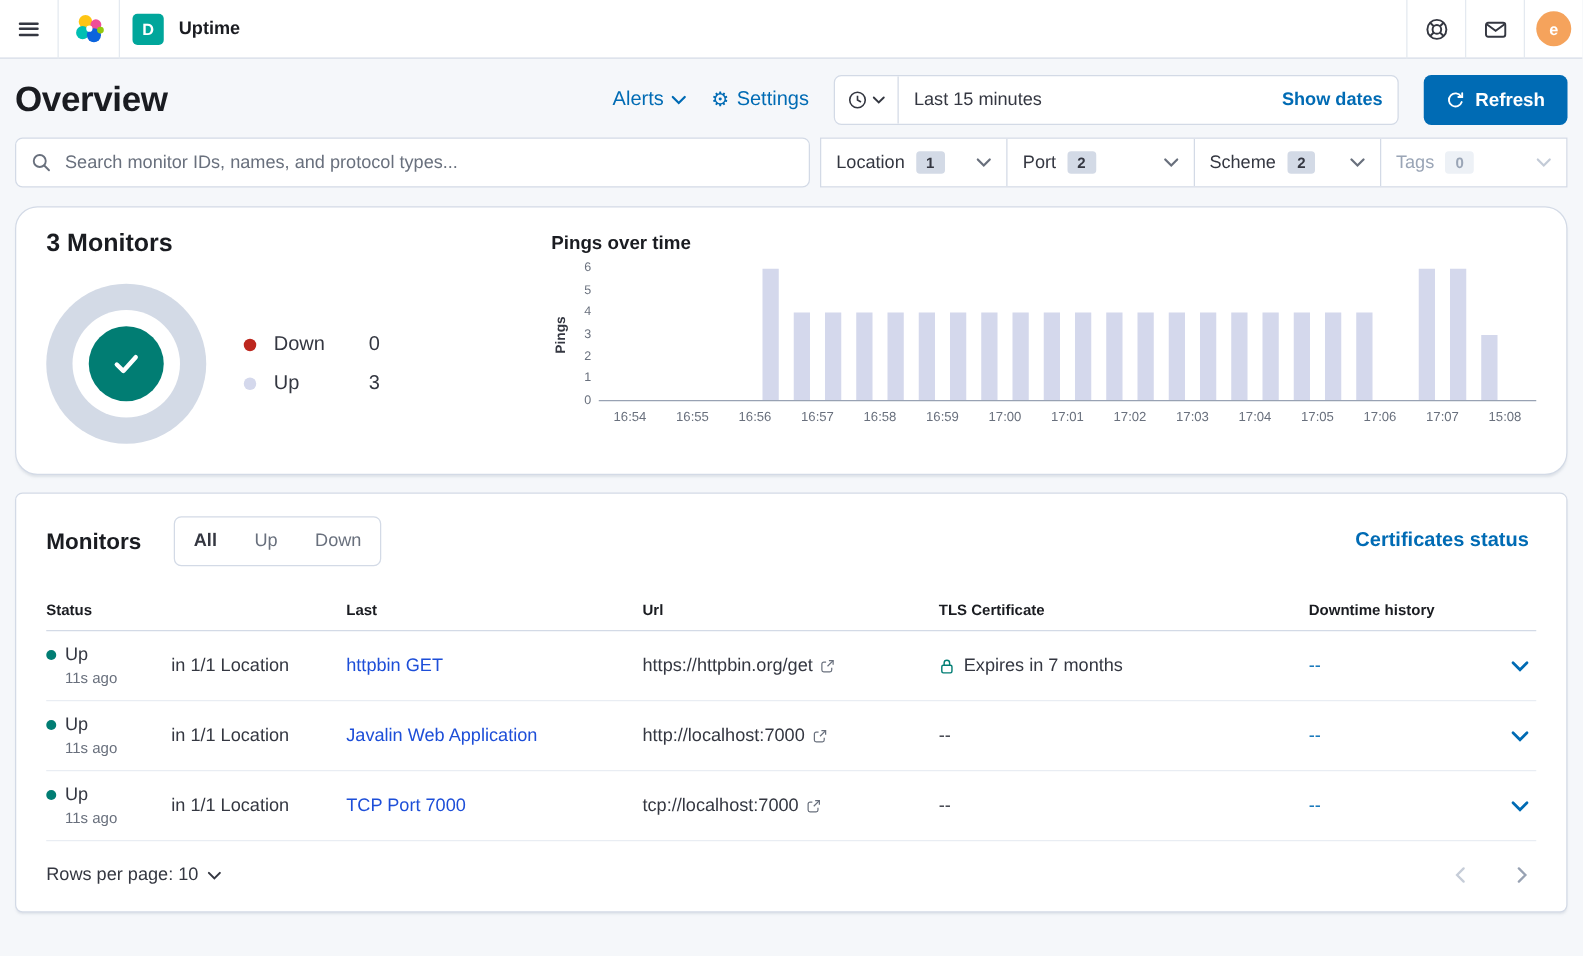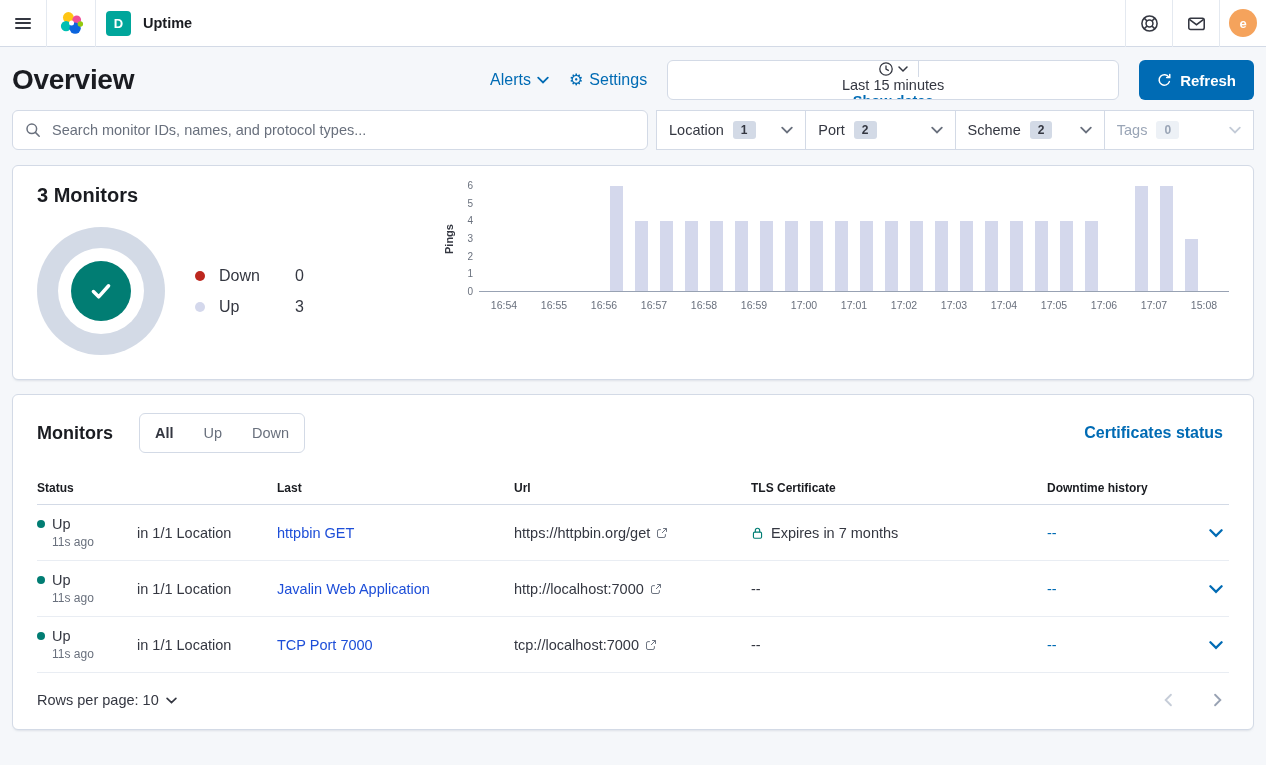--- a/index.html
+++ b/index.html
@@ -23,21 +23,21 @@
   .app-title { font-size:14.5px; font-weight:700; color:#1a1c21; margin-left:12px; }
   .hdr-spacer { flex:1; }
   .avatar { width:28px; height:28px; border-radius:50%; background:#f5a35c; color:#fff; font-size:13px; font-weight:700; display:flex; align-items:center; justify-content:center; }
 
   
   .page-header { display:flex; align-items:center; padding:13px 12px 10px; }
   .page-header h1 { font-size:28px; font-weight:600; color:#1a1c21; margin:0; flex:1; letter-spacing:-.3px; }
   .ph-actions { display:flex; align-items:center; gap:20px; }
   .link-btn { display:flex; align-items:center; gap:6px; color:#006bb4; font-size:16px; background:none; border:none; cursor:pointer; padding:0; }
   .gear-glyph { font-family:"DejaVu Sans", sans-serif; font-size:16px; line-height:1; }
-  .datepicker { display:flex; align-items:center; height:40px; width:452px; background:#fff; border:1px solid #d3dae6; border-radius:6px; overflow:hidden;flex-direction:column; }
+  .datepicker { display:flex; align-items:center; height:40px; width:452px; background:#fff; border:1px solid #d3dae6; border-radius:6px; overflow:hidden; }
   .dp-quick { display:flex; align-items:center; gap:4px; padding:0 10px; height:100%; background:none; border:none; border-right:1px solid #d3dae6; cursor:pointer; }
   .dp-value { flex:1; padding:0 12px; font-size:14.5px; color:#343741; cursor:pointer; }
   .dp-showdates { background:none; border:none; color:#006bb4; font-size:14.5px; font-weight:600; padding:0 12px; cursor:pointer; }
   .refresh-btn { display:flex; align-items:center; gap:8px; height:40px; padding:0 18px; background:#006bb4; color:#fff; border:none; border-radius:6px; font-size:15px; font-weight:600; cursor:pointer; }
 
   
   .filter-row { display:flex; gap:8px; padding:0 12px; margin-bottom:15px; }
   .search-box { flex:1; display:flex; align-items:center; gap:9px; height:40px; background:#fff; border:1px solid #d3dae6; border-radius:6px; padding:0 12px; }
   .search-box input { border:none; outline:none; flex:1; font-size:14.5px; font-family:inherit; color:#343741; background:transparent; }
   .search-box input::placeholder { color:#69707d; }
@@ -46,21 +46,21 @@
   .filter-btn:first-child { border-left:none; }
   .filter-badge { margin-left:9px; background:#d3dae6; color:#343741; font-size:12px; font-weight:700; border-radius:3px; padding:2px 8px; }
   .filter-btn .chev { margin-left:auto; display:flex; }
   .filter-btn.disabled { color:#9aa5b6; }
   .filter-btn.disabled .filter-badge { background:#edf1f6; color:#9aa5b6; }
 
   
   .panel { background:#fff; border:1px solid #d3dae6; border-radius:6px; margin:0 12px 14px; box-shadow:0 2px 2px -1px rgba(152,162,179,.25); }
 
   
-  .panel1 { display:flex; padding:18px 24px 24px; }
+  .panel1 { display:flex; padding:18px 24px 24px;border-radius:18px; }
   .p1-left { width:404px; }
   .p1-left h2 { font-size:20px; font-weight:700; color:#1a1c21; margin:0 0 20px; }
   .donut-row { display:flex; align-items:center; gap:30px; margin-top:4px; }
   .donut { width:128px; height:128px; border-radius:50%; background:#d3dae6; display:flex; align-items:center; justify-content:center; }
   .donut-hole { width:86px; height:86px; border-radius:50%; background:#fff; display:flex; align-items:center; justify-content:center; }
   .donut-core { width:60px; height:60px; border-radius:50%; background:#017d73; display:flex; align-items:center; justify-content:center; }
   .legend { display:flex; flex-direction:column; gap:13px; }
   .legend-row { display:flex; align-items:center; font-size:16px; color:#343741; }
   .legend-dot { width:10px; height:10px; border-radius:50%; margin-right:14px; }
   .dot-down { background:#bd271e; }
@@ -277,20 +277,21 @@
         </div>
         <div class="legend-row">
           <span class="legend-dot dot-up"></span>
           <span class="legend-label">Up</span>
           <span class="legend-value">3</span>
         </div>
       </div>
     </div>
   </div>
   <div class="p1-right">
+    <h3>Pings over time</h3>
     <div class="chart">
       <div class="chart-ylabel">Pings</div>
       <div class="chart-yticks">
           <div class="ytick" style="bottom: 0%;">0</div>
           <div class="ytick" style="bottom: 16.6667%;">1</div>
           <div class="ytick" style="bottom: 33.3333%;">2</div>
           <div class="ytick" style="bottom: 50%;">3</div>
           <div class="ytick" style="bottom: 66.6667%;">4</div>
           <div class="ytick" style="bottom: 83.3333%;">5</div>
           <div class="ytick" style="bottom: 100%;">6</div>

